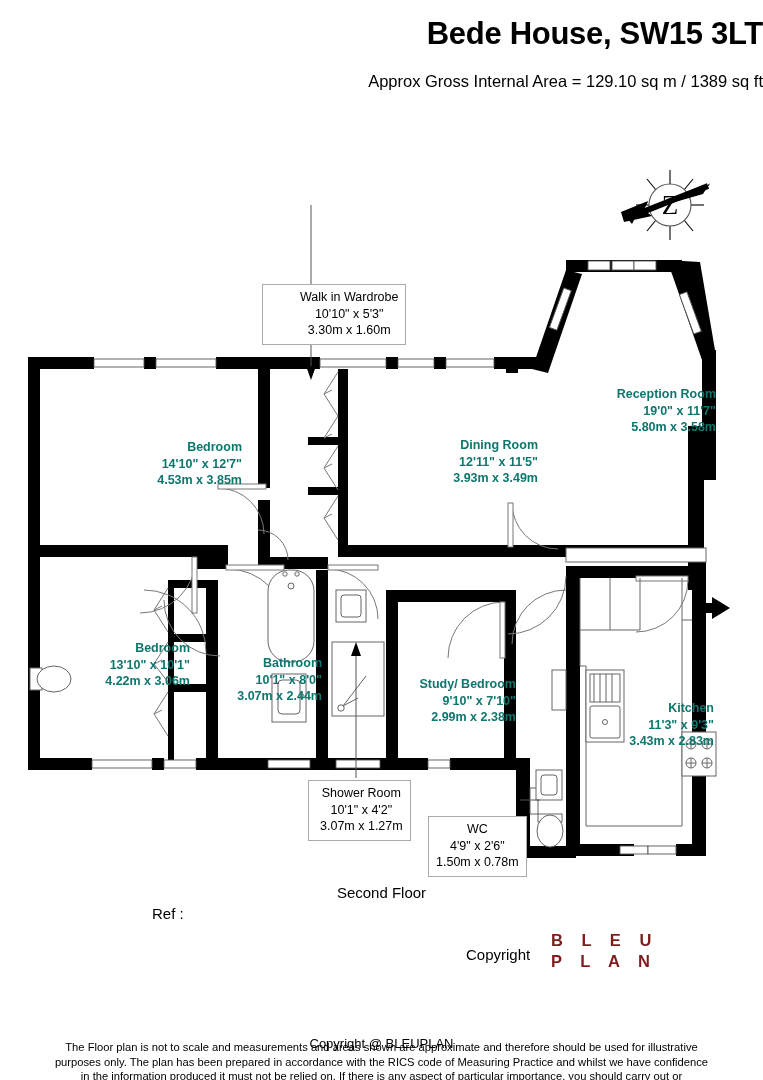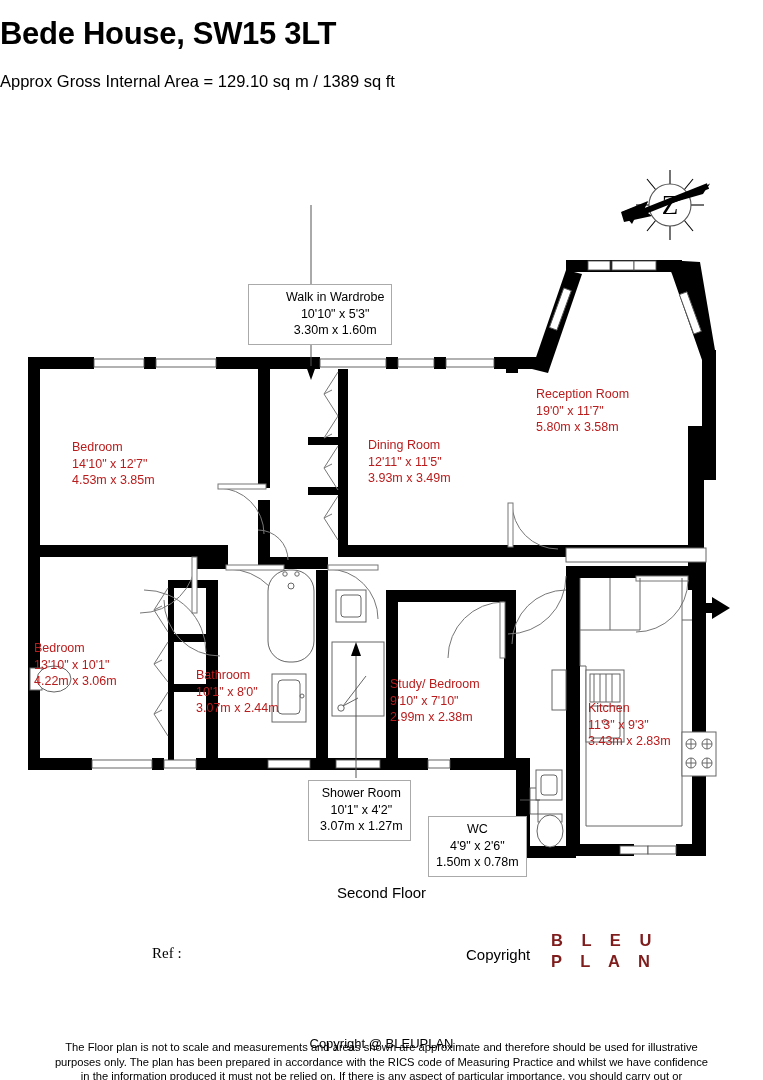--- a/index.html
+++ b/index.html
@@ -11,21 +11,21 @@
     color: #000;
     overflow: hidden;
   }
   #page {
     position: relative;
     width: 763px; height: 1080px;
     background: #fff;
   }
 
   
-  #header { position: absolute; top: 0; left: 0; width: 763px; text-align: left; }
+  #header { position: absolute; top: 0; left: 0; width: 763px; text-align: right; }
   #plan-title {
     font-size: 31px;
     font-weight: bold;
     letter-spacing: -0.3px;
     margin-top: 16px;
   }
   #plan-subtitle {
     font-size: 16.5px;
     font-weight: normal;
     margin-top: 20px;
@@ -35,25 +35,26 @@
   #drawing {
     position: absolute;
     top: 150px; left: 0;
     width: 763px; height: 730px;
   }
   #drawing svg { display: block; }
 
   
   .room-label {
     position: absolute;
-    text-align: left;
+    text-align: right;
     font-size: 12.5px;
     line-height: 16.5px;
     white-space: nowrap;
-    color: #b91c1c;
+    color: #0f766e;
+    font-weight: bold;
   }
   .room-label .rl-name { display: block; }
   .room-label .rl-imp  { display: block; }
   .room-label .rl-met  { display: block; }
 
   
   .callout {
     position: absolute;
     border: 1px solid #aaa;
     background: #fff;
@@ -69,23 +70,22 @@
   #floor-caption {
     position: absolute;
     top: 884px; left: 0; width: 763px;
     text-align: center;
     font-size: 15px;
   }
 
   
   #ref-label {
     position: absolute;
-    top: 945px; left: 152px;
+    top: 905px; left: 152px;
     font-size: 15px;
-    font-family: Liberation Serif, serif;
   }
   #copyright-label {
     position: absolute;
     top: 946px; left: 466px;
     font-size: 15px;
   }
   #brand-logo {
     position: absolute;
     top: 930px; left: 551px;
     font-size: 16.5px;
@@ -440,39 +440,39 @@
       <span class="rl-imp">14'10" x 12'7"</span>
       <span class="rl-met">4.53m x 3.85m</span>
     </div>
 
     <div class="room-label" style="left:34px; top:490px; width:156px;">
       <span class="rl-name">Bedroom</span>
       <span class="rl-imp">13'10" x 10'1"</span>
       <span class="rl-met">4.22m x 3.06m</span>
     </div>
 
-    <div class="room-label" style="left:196px; top:505px; width:126px;margin-top:12px;">
+    <div class="room-label" style="left:196px; top:505px; width:126px;">
       <span class="rl-name">Bathroom</span>
       <span class="rl-imp">10'1" x 8'0"</span>
       <span class="rl-met">3.07m x 2.44m</span>
     </div>
 
     <div class="room-label" style="left:390px; top:526px; width:126px;">
       <span class="rl-name">Study/ Bedroom</span>
       <span class="rl-imp">9'10" x 7'10"</span>
       <span class="rl-met">2.99m x 2.38m</span>
     </div>
 
     <div class="room-label" style="left:588px; top:550px; width:126px;">
       <span class="rl-name">Kitchen</span>
       <span class="rl-imp">11'3" x 9'3"</span>
       <span class="rl-met">3.43m x 2.83m</span>
     </div>
 
-    <div class="callout" style="left:248px; top:134px;padding-left:37px;">
+    <div class="callout" style="left:262px; top:134px;padding-left:37px;">
       <span>Walk in Wardrobe</span>
       <span>10'10" x 5'3"</span>
       <span>3.30m x 1.60m</span>
     </div>
 
     <div class="callout" style="left:308px; top:630px;padding-left:11px;">
       <span>Shower Room</span>
       <span>10'1" x 4'2"</span>
       <span>3.07m x 1.27m</span>
     </div>

